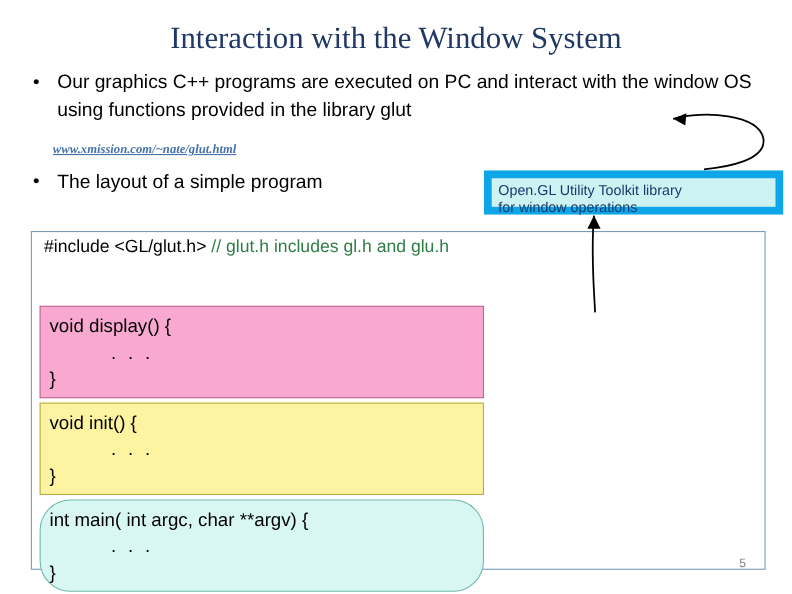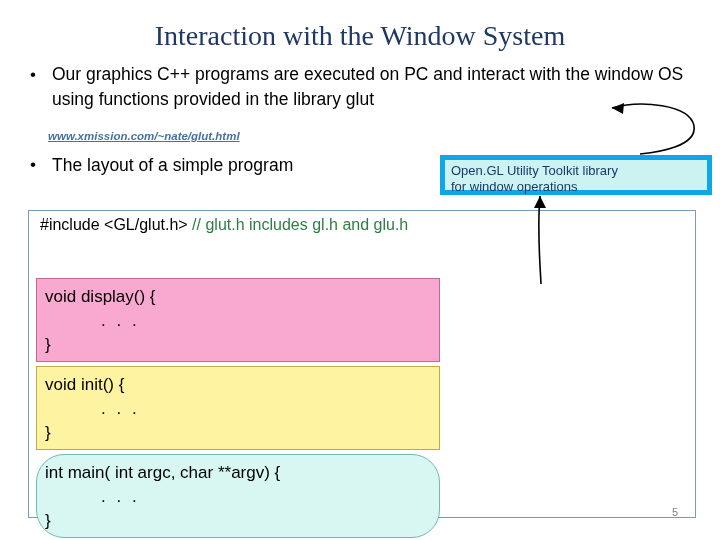--- a/index.html
+++ b/index.html
@@ -53,20 +53,21 @@
   }
   .url {
     position: absolute;
     top: 130px;
     left: 48px;
     font-size: 11.5px;
     font-style: italic;
     font-weight: bold;
     color: #4472a8;
     text-decoration: underline;
+    font-family: Liberation Serif, serif;
   }
   .bullet2 {
     position: absolute;
     top: 155px;
     left: 22px;
     font-size: 17.5px;
     color: #000000;
   }
   .bullet2 .bdot {
     position: absolute;
@@ -74,21 +75,21 @@
     top: 0px;
     font-size: 17px;
   }
   .bullet2 .btext {
     display: block;
     margin-left: 30px;
   }
   .callout {
     position: absolute;
     background: #ccf2f2;
-    border: 5px solid #0ea5e9;
+    border: 7px solid #0ea5e9;
     color: #1a3a6b;
     font-size: 13px;
     line-height: 16px;
     padding: 3px 6px 4px 6px;
     box-sizing: border-box;
   }
   .callout.c1 {
     top: 155px;
     left: 440px;
     width: 272px;

